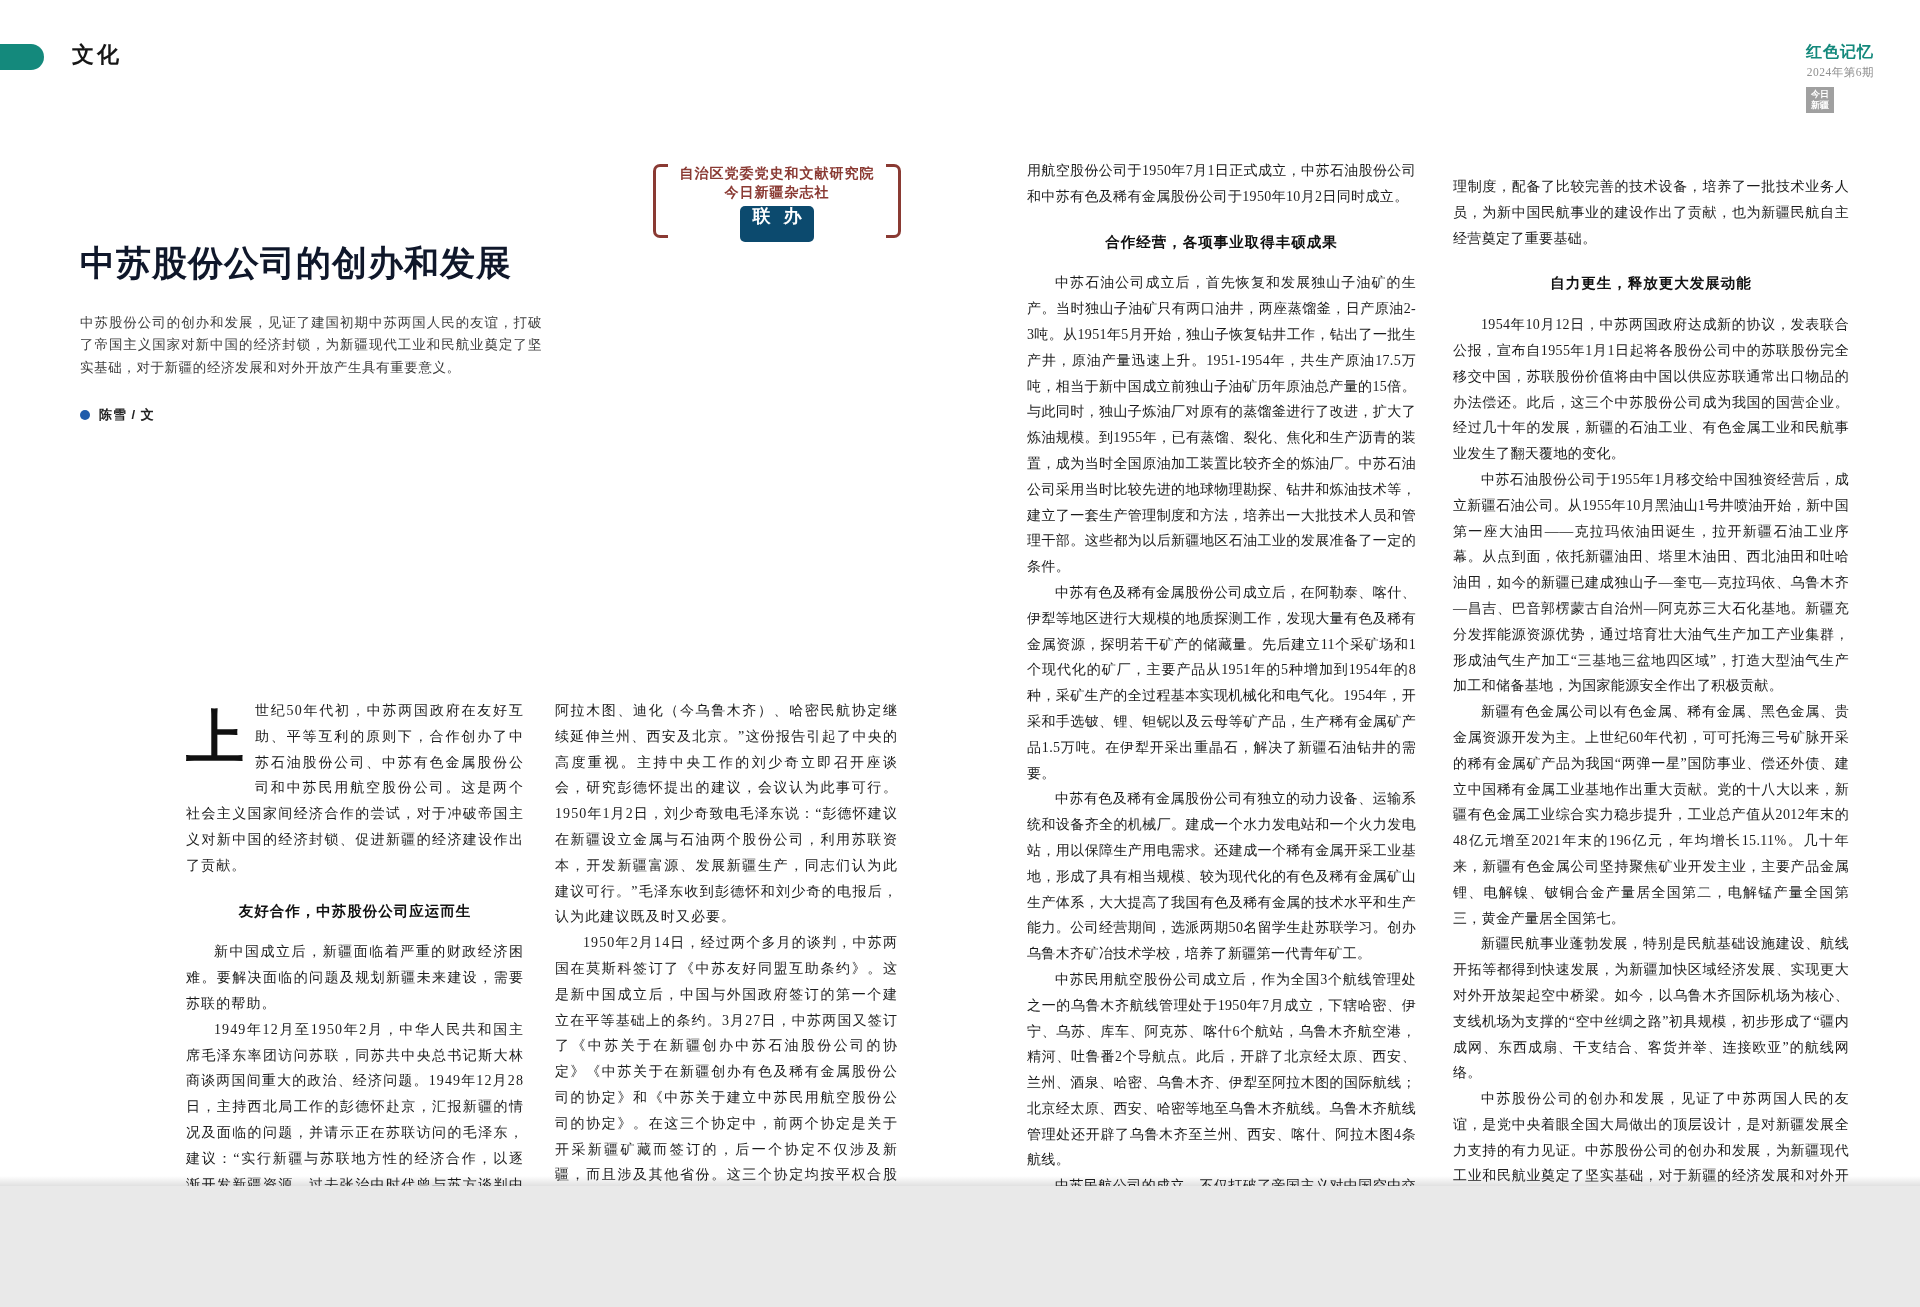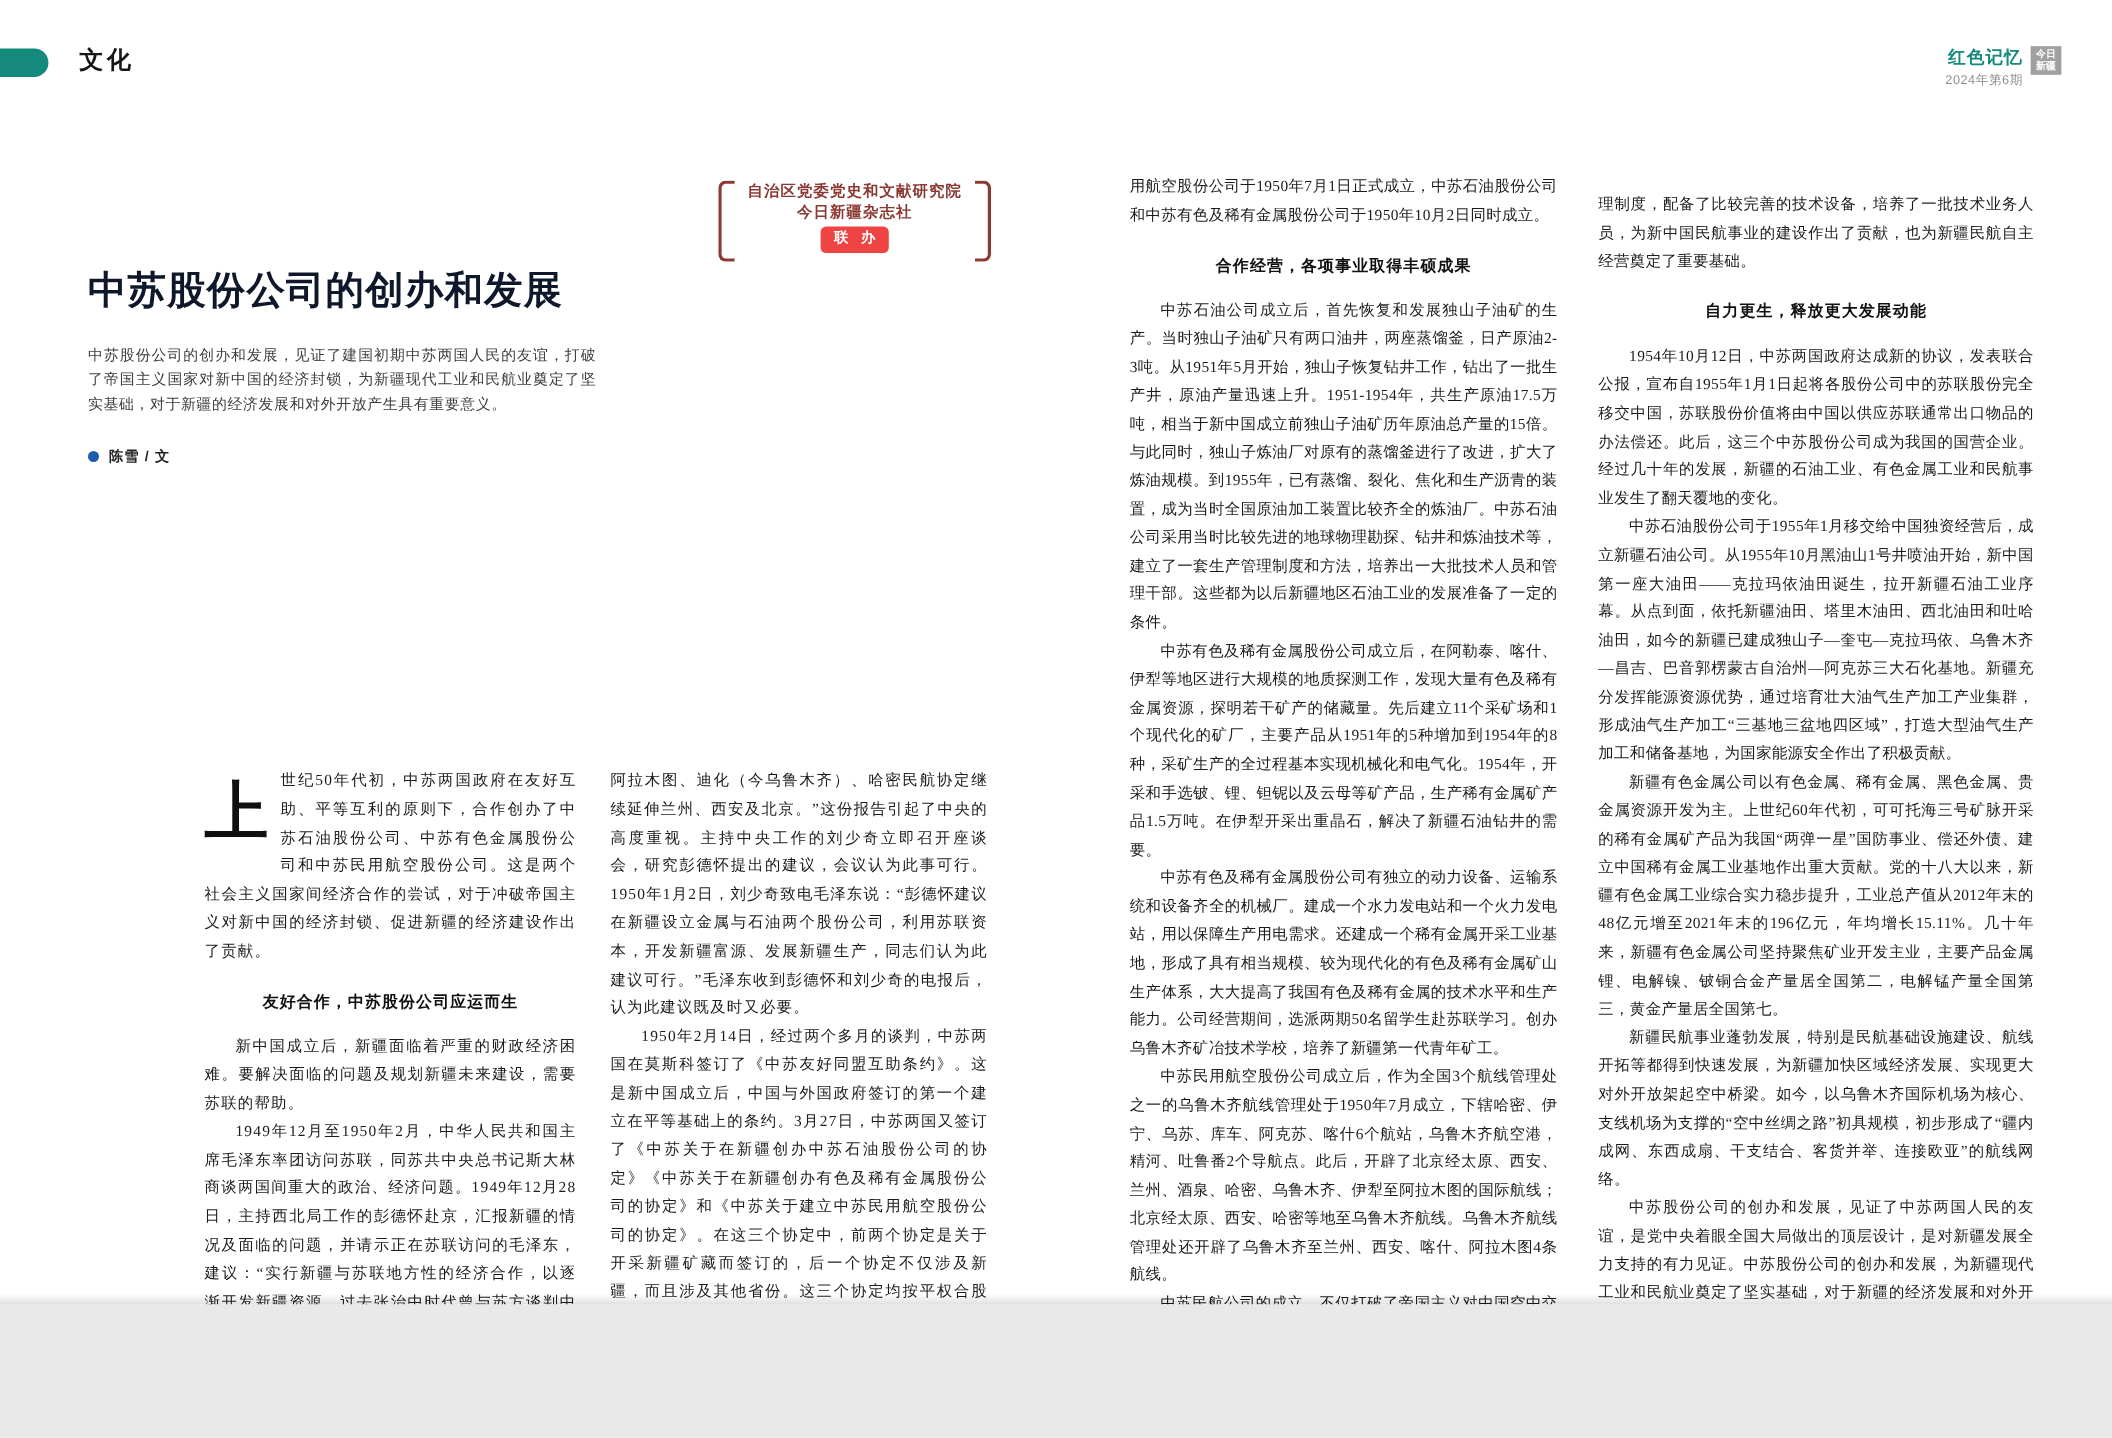--- a/index.html
+++ b/index.html
@@ -14,21 +14,22 @@
     background:#14897c; border-radius:0 14px 14px 0;
   }
   .section-label {
     position:absolute; left:72px; top:40px;
     font-family:"Liberation Sans","DejaVu Sans",sans-serif;
     font-size:22px; font-weight:600; color:#161616; letter-spacing:3px;
   }
   .issue {
     position:absolute; top:42px; right:46px;
     display:flex; gap:7px; align-items:flex-start;
-    font-family:Liberation Sans, sans-serif;
+    font-family:Liberation Serif, serif;
+    flex-direction:column;
   }
   .issue-text { text-align:right; }
   .issue-title { color:#14897c; font-weight:700; font-size:16px; letter-spacing:1px; }
   .issue-sub { color:#8f8f8f; font-size:11.5px; margin-top:2px; letter-spacing:0.5px; }
   .issue-logo {
     width:28px; height:26px; background:#a0a0a0; color:#ffffff;
     font-size:9px; font-weight:700; line-height:11px;
     display:flex; flex-direction:column; align-items:center; justify-content:center;
   }
   
@@ -44,22 +45,22 @@
     border-radius:7px 0 0 7px;
   }
   .bracket.right {
     right:-2px;
     border-right:3px solid #8a3a33; border-top:3px solid #8a3a33; border-bottom:3px solid #8a3a33;
     border-radius:0 7px 7px 0;
   }
   .callout-line { font-size:14px; font-weight:700; line-height:19px; letter-spacing:1px; }
   .callout-line:first-of-type { margin-top:3px; }
   .callout-badge {
-    display:inline-block; margin-top:4px; background:#ef4444; color:#ffffff;
-    font-size:13px; font-weight:700; padding:2px 8px 6px 12px;
+    display:inline-block; margin-top:4px; background:#0c4a6e; color:#ffffff;
+    font-size:18px; font-weight:700; padding:2px 8px 18px 12px;
     border-radius:5px; letter-spacing:4px; line-height:16px;
   }
   
   .article-title {
     position:absolute; left:80px; top:240px; margin:0;
     font-family:"Liberation Sans","DejaVu Sans",sans-serif;
     font-size:35px; font-weight:900; color:#0f172a; letter-spacing:1px;
   }
   .article-intro {
     position:absolute; left:80px; top:312px; width:462px;

